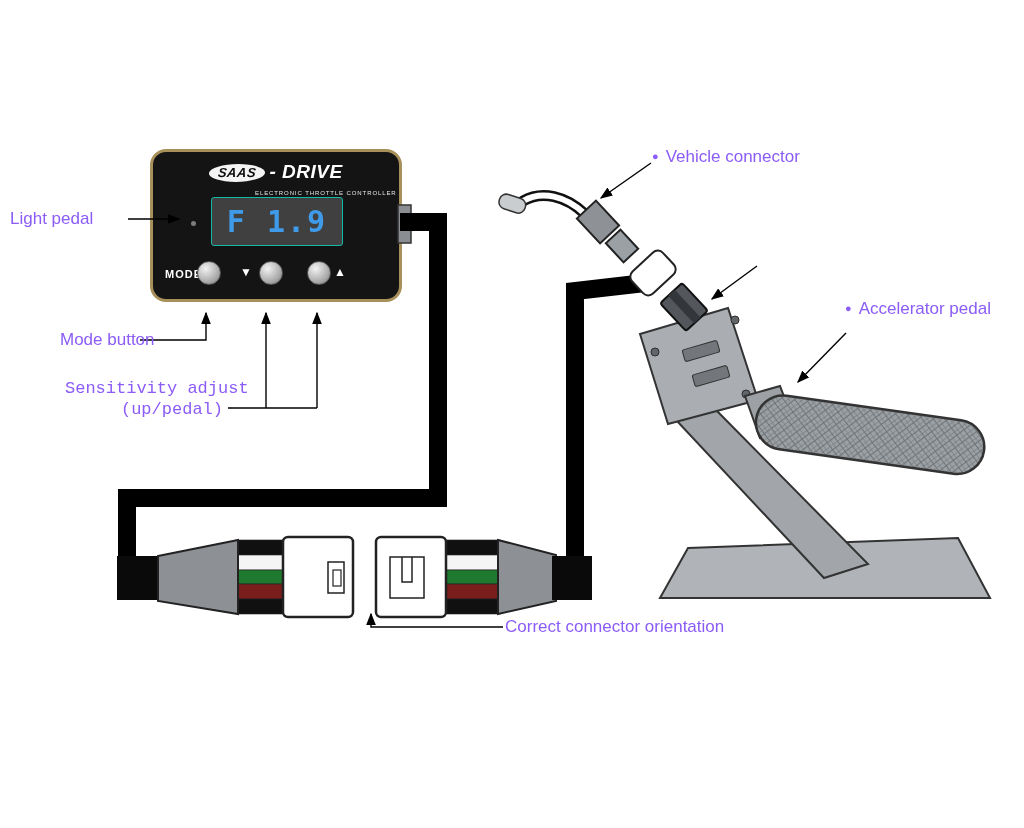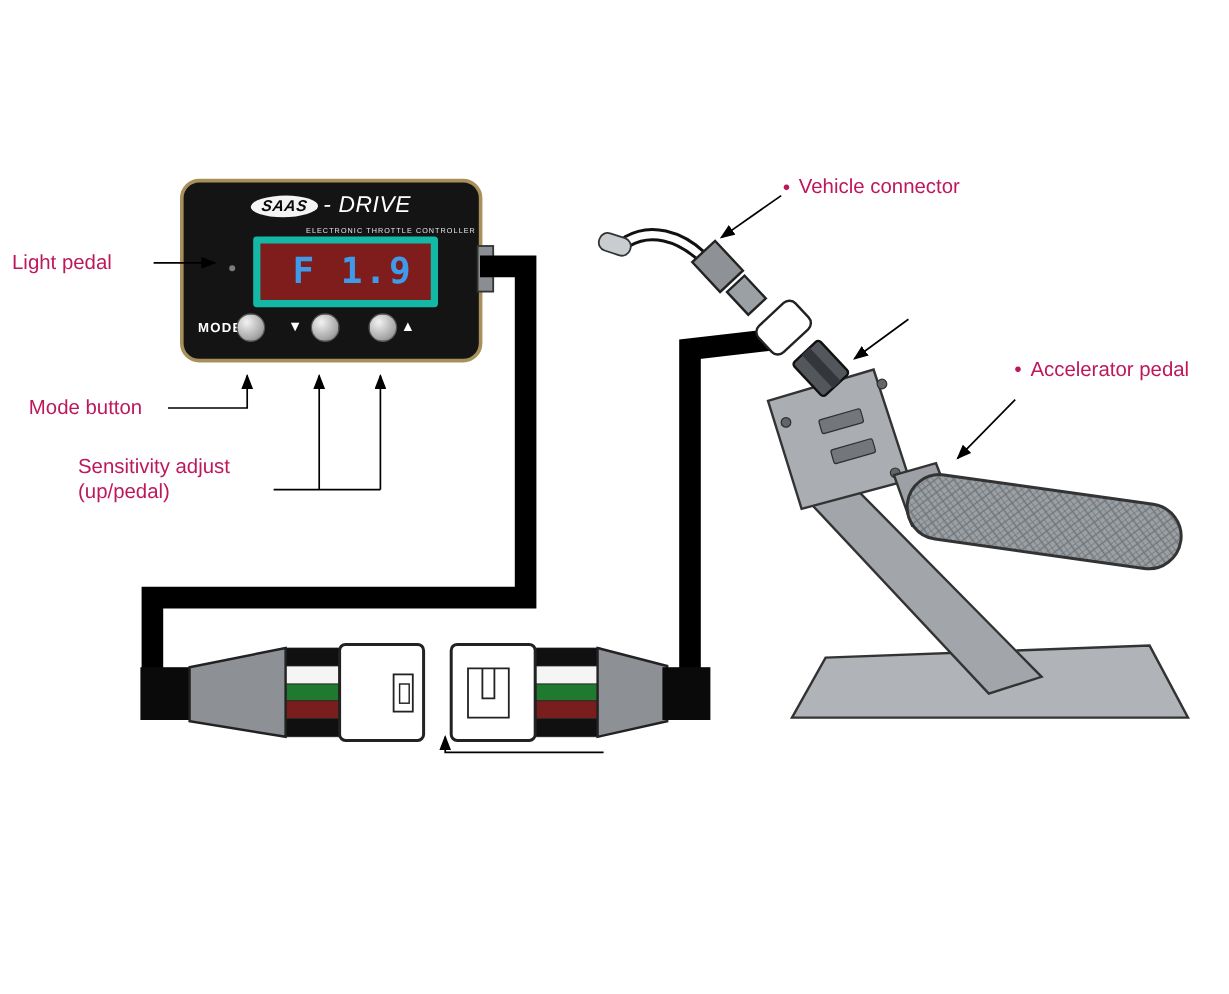--- a/index.html
+++ b/index.html
@@ -2,54 +2,54 @@
 <html><head>
 <meta charset="utf-8">
 <style>
   html,body { margin:0; padding:0; background:#fff; }
   .canvas {
     position:relative; width:1024px; height:828px; background:#ffffff;
     font-family:"Liberation Sans", sans-serif; overflow:hidden;
   }
   
   .label {
-    position:absolute; font-size:17px; color:#be185d; white-space:nowrap;
+    position:absolute; font-size:17px; color:#8b5cf6; white-space:nowrap;
     line-height:20px;
   }
   .label .bullet { font-size:11px; margin-right:7px; vertical-align:2px; }
-  .sens { width:158px; line-height:21px; }
+  .sens { text-align:right; width:158px; line-height:21px;font-family:Liberation Mono, monospace; }
 
   
   .device {
     position:absolute; left:150px; top:149px; width:246px; height:147px;
     background:#141414; border:3px solid #a8905a; border-radius:16px;
   }
   .logo-row { position:absolute; left:0; right:0; top:9px; text-align:center; }
   .saas-oval {
     display:inline-block; background:#f4f4f4; color:#0a0a0a;
     border-radius:50%; padding:1px 9px 2px 9px; font-size:13px;
     font-weight:bold; font-style:italic; transform:skewX(-8deg);
     letter-spacing:0.5px; margin-right:4px;
   }
   .drive-text {
-    color:#fff; font-style:italic; font-weight:normal; font-size:19px;
+    color:#fff; font-style:italic; font-weight:bold; font-size:19px;
     letter-spacing:0.5px; vertical-align:-1px;
   }
   .device-subtitle {
     position:absolute; left:102px; top:38px; font-size:6px; color:#e6e6e6;
     letter-spacing:0.9px; white-space:nowrap;
   }
   .light-sensor-dot {
     position:absolute; left:38px; top:69px; width:5px; height:5px;
     border-radius:50%; background:#7d7d7d;
   }
   .display {
     position:absolute; left:58px; top:45px; width:130px; height:47px;
-    background:#7f1d1d; border:6px solid #14b8a6; border-radius:3px;
-    display:flex; align-items:center; justify-content:center;padding-left:12px;
+    background:#404040; border:1px solid #14b8a6; border-radius:3px;
+    display:flex; align-items:center; justify-content:center;
   }
   .display-text {
     color:#3f9bea; font-size:30px; font-weight:bold;
     font-family:"DejaVu Sans Mono", monospace; letter-spacing:2px;
   }
   .mode-text {
     position:absolute; left:12px; top:116px; color:#fff; font-size:11px;
     letter-spacing:1px; font-weight:bold;
   }
   .btn {
@@ -165,30 +165,31 @@
       <path d="M 317 408 L 317 313" marker-end="url(#arrow)"></path>
       <path d="M 651 163 L 601 198" marker-end="url(#arrow)"></path>
       <path d="M 757 266 L 712 299" marker-end="url(#arrow)"></path>
       <path d="M 846 333 L 798 382" marker-end="url(#arrow)"></path>
       <path d="M 503 627 L 371 627 L 371 614" marker-end="url(#arrow)"></path>
     </g>
   </svg>
 
   <div class="label" style="left:10px;top:209px">Light pedal</div>
 
-  <div class="label" style="left:24px;top:330px">Mode button</div>
+  <div class="label" style="left:60px;top:330px">Mode button</div>
 
   <div class="label sens" style="left:65px;top:378px">
     <div>Sensitivity adjust</div>
     <div>(up/pedal)</div>
   </div>
 
   <div class="label" style="left:652px;top:146px">
     <span class="bullet">●</span><span>Vehicle connector</span>
   </div>
 
 
   <div class="label" style="left:845px;top:298px">
     <span class="bullet">●</span><span>Accelerator pedal</span>
   </div>
 
+  <div class="label" style="left:505px;top:617px">Correct connector orientation</div>
 
 </div>
 
 </body></html>

